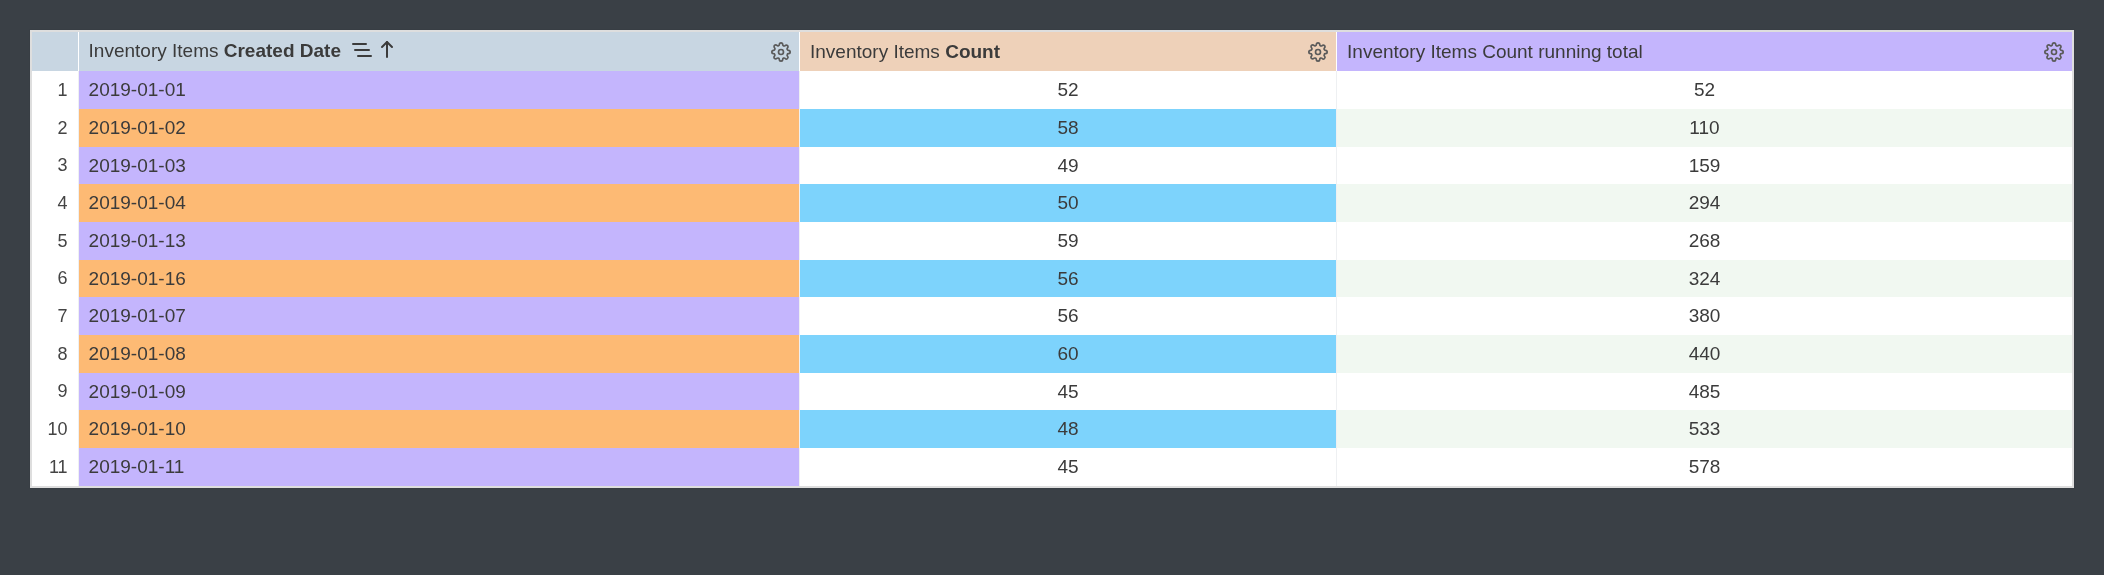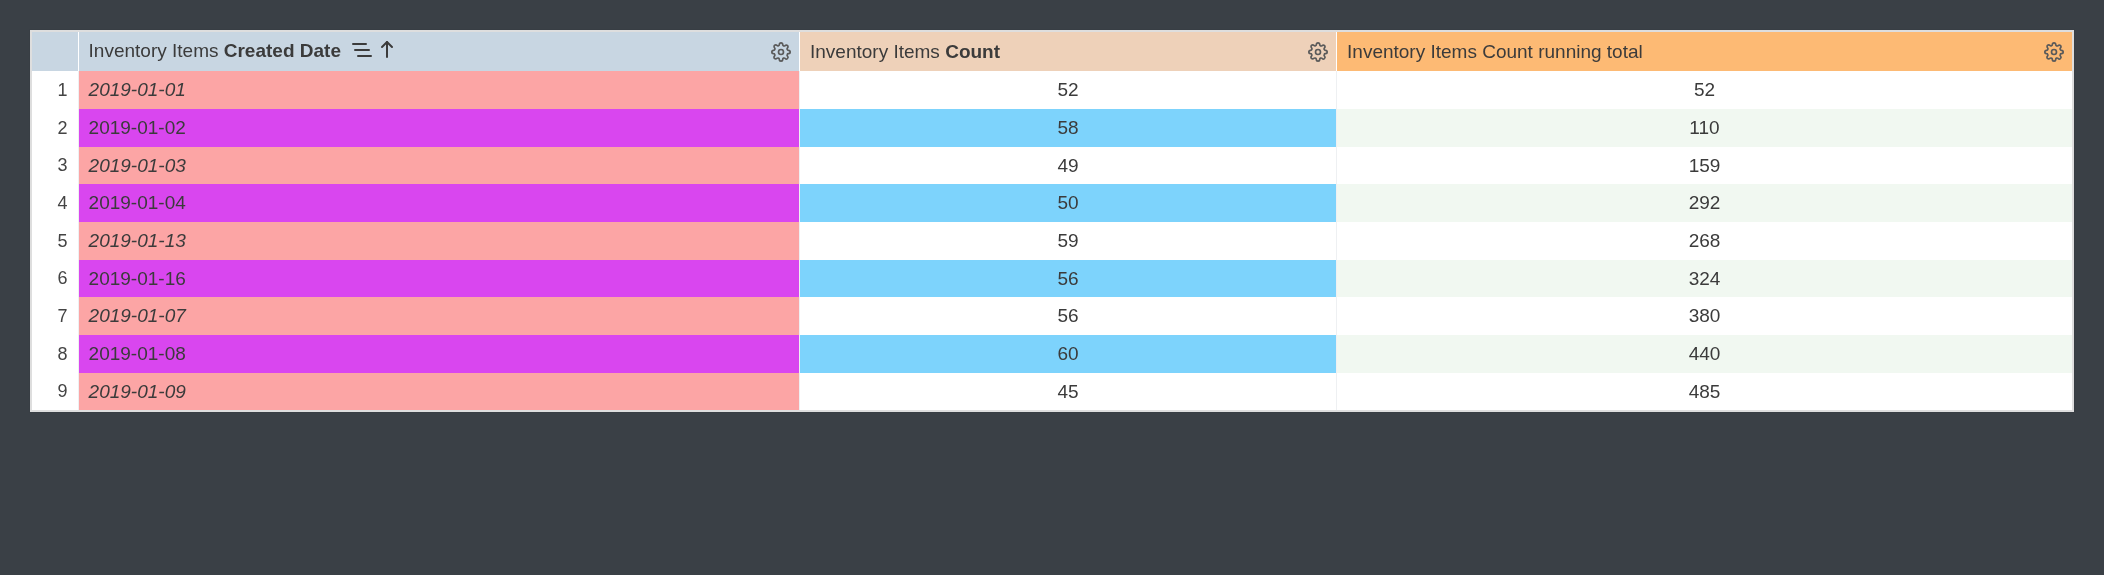--- a/index.html
+++ b/index.html
@@ -36,42 +36,42 @@
     text-align: left;
     padding: 8px 10px 8px 10px;
     position: relative;
     border-right: 1px solid #fff;
     font-size: 19px;
     color: #3b3b3b;
   }
   th .bold { font-weight: 700; }
   th.h1 { background: #c8d6e2; }
   th.h2 { background: #eed1b9; }
-  th.h3 { background: #fdba74; }
+  th.h3 { background: #c4b5fd; }
   th.rownum-h { background: #c8d6e2; }
 
   td {
     padding: 6px 10px;
     font-size: 19px;
     line-height: 1.35;
     vertical-align: middle;
     border-right: 1px solid #eef0f2;
   }
   td:last-child, th:last-child { border-right: none; }
 
   td.rownum {
     text-align: right;
     color: #444;
     font-size: 18px;
     background: #fff;
   }
   tr.even td.rownum { background: #fff; }
 
-  tr.even td.c1 { background: #d946ef; }
-  tr.odd  td.c1 { background: #fca5a5; font-style: italic; }
+  tr.even td.c1 { background: #fdba74; }
+  tr.odd  td.c1 { background: #c4b5fd; }
   tr.even td.c2 { background: #7dd3fc; }
   tr.odd  td.c2 { background: #ffffff; }
   tr.even td.c3 { background: #f1f8f1; }
   tr.odd  td.c3 { background: #ffffff; }
 
   td.c2, td.c3 { text-align: center; }
 
   .gear {
     position: absolute;
     right: 8px;
@@ -165,21 +165,21 @@
           <tr class="odd">
             <td class="rownum">3</td>
             <td class="c1">2019-01-03</td>
             <td class="c2">49</td>
             <td class="c3">159</td>
           </tr>
           <tr class="even">
             <td class="rownum">4</td>
             <td class="c1">2019-01-04</td>
             <td class="c2">50</td>
-            <td class="c3">292</td>
+            <td class="c3">294</td>
           </tr>
           <tr class="odd">
             <td class="rownum">5</td>
             <td class="c1">2019-01-13</td>
             <td class="c2">59</td>
             <td class="c3">268</td>
           </tr>
           <tr class="even">
             <td class="rownum">6</td>
             <td class="c1">2019-01-16</td>
@@ -197,16 +197,28 @@
             <td class="c1">2019-01-08</td>
             <td class="c2">60</td>
             <td class="c3">440</td>
           </tr>
           <tr class="odd">
             <td class="rownum">9</td>
             <td class="c1">2019-01-09</td>
             <td class="c2">45</td>
             <td class="c3">485</td>
           </tr>
+          <tr class="even">
+            <td class="rownum">10</td>
+            <td class="c1">2019-01-10</td>
+            <td class="c2">48</td>
+            <td class="c3">533</td>
+          </tr>
+          <tr class="odd">
+            <td class="rownum">11</td>
+            <td class="c1">2019-01-11</td>
+            <td class="c2">45</td>
+            <td class="c3">578</td>
+          </tr>
         </tbody>
     </table>
   </div>
 </div>
 
 </body></html>

